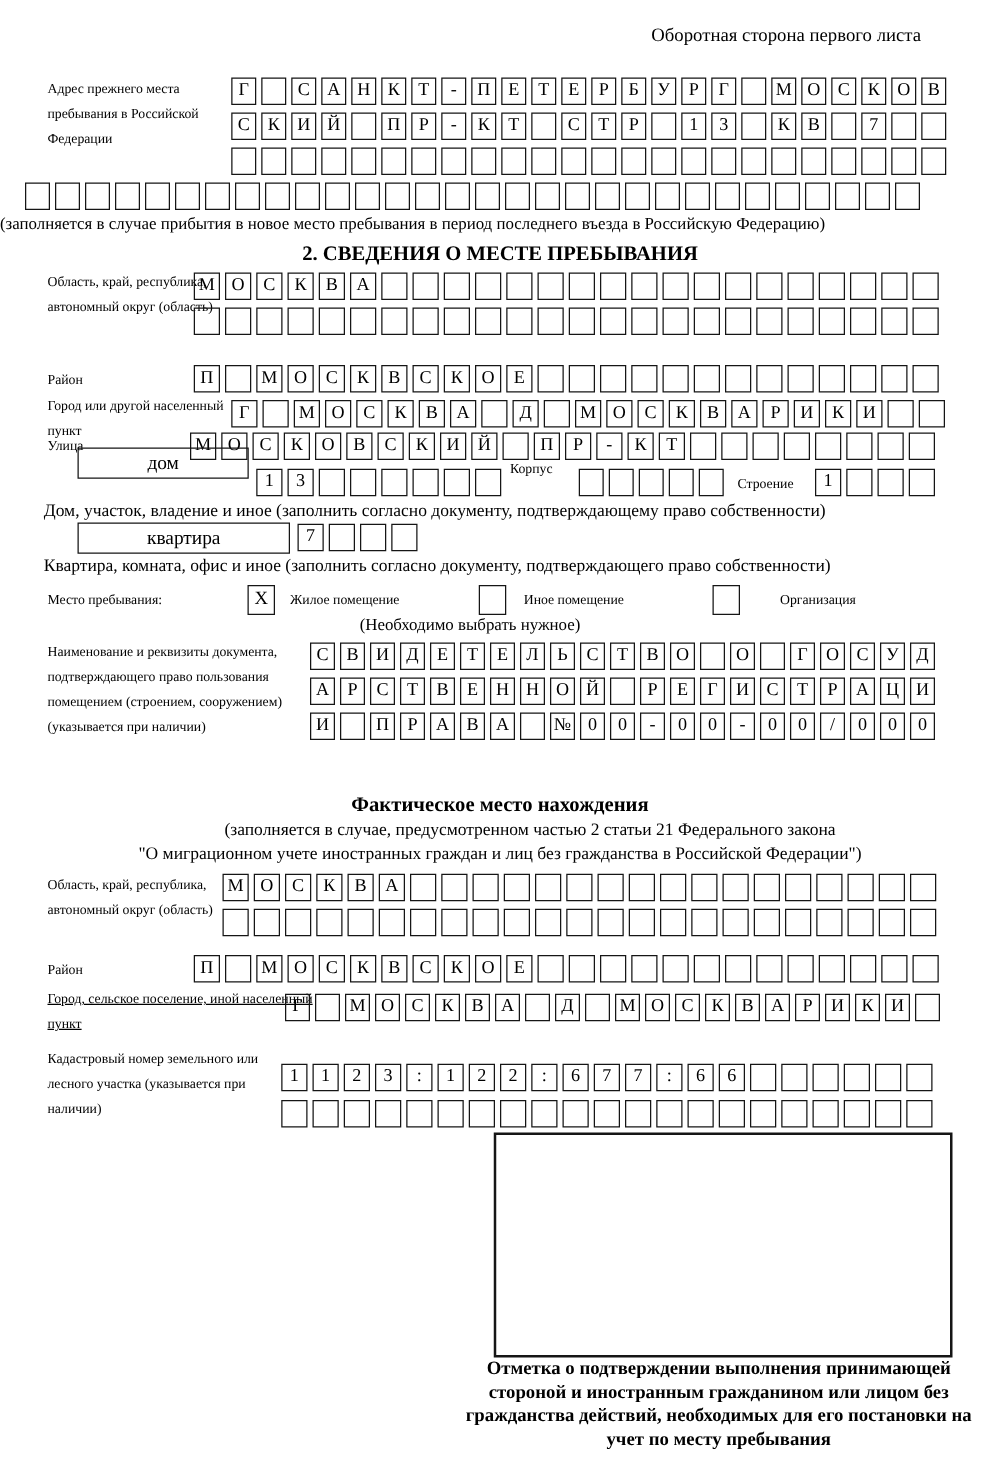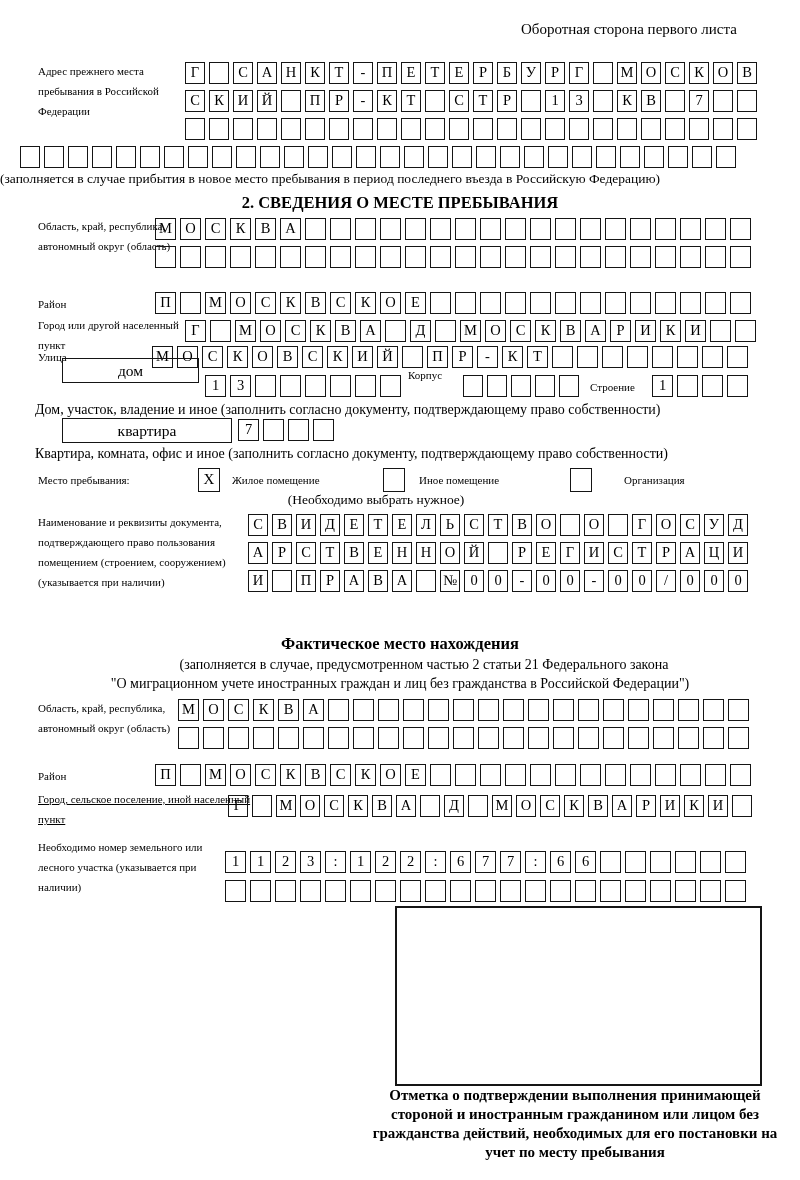--- a/index.html
+++ b/index.html
@@ -308,21 +308,21 @@
   </div>
 <div class="cap14" style="left:35px;top:402px;">Дом, участок, владение и иное (заполнить согласно документу, подтверждающему право собственности)</div>
 
 <div class="wfield" style="left:62px;top:418px;width:170px;">квартира</div>
 <div class="boxrow" style="left:238px;top:419px;">
     <span class="box">7</span>
     <span class="box"></span>
     <span class="box"></span>
     <span class="box"></span>
   </div>
-<div class="cap14" style="left:35px;top:446px;">Квартира, комната, офис и иное (заполнить согласно документу, подтверждающему право собственности)</div>
+<div class="cap14" style="left:35px;top:446px;">Квартира, комната, офис и иное (заполнить согласно документу, подтверждающего право собственности)</div>
 
 <div class="lbl" style="left:38px;top:470px;">Место пребывания:</div>
 <div class="cb" style="left:198px;top:468px;">X</div>
 <div class="lbl" style="left:232px;top:470px;">Жилое помещение</div>
 <div class="cb" style="left:383px;top:468px;"></div>
 <div class="lbl" style="left:419px;top:470px;">Иное помещение</div>
 <div class="cb" style="left:570px;top:468px;"></div>
 <div class="lbl" style="left:624px;top:470px;">Организация</div>
 <div class="capnote" style="left:226px;top:492px;width:300px;">(Необходимо выбрать нужное)</div>
 
@@ -500,21 +500,21 @@
     <span class="box">К</span>
     <span class="box">В</span>
     <span class="box">А</span>
     <span class="box">Р</span>
     <span class="box">И</span>
     <span class="box">К</span>
     <span class="box">И</span>
     <span class="box"></span>
   </div>
 
-<div class="lbl" style="left:38px;top:837px;width:190px;">Необходимо номер земельного или лесного участка (указывается при наличии)</div>
+<div class="lbl" style="left:38px;top:837px;width:190px;">Кадастровый номер земельного или лесного участка (указывается при наличии)</div>
 <div class="boxrow" style="left:225px;top:851px;">
     <span class="box">1</span>
     <span class="box">1</span>
     <span class="box">2</span>
     <span class="box">3</span>
     <span class="box">:</span>
     <span class="box">1</span>
     <span class="box">2</span>
     <span class="box">2</span>
     <span class="box">:</span>

